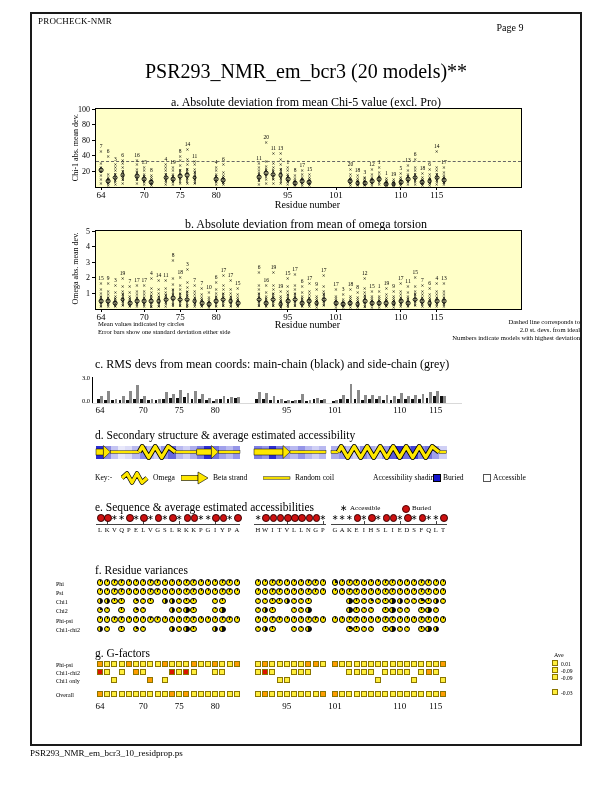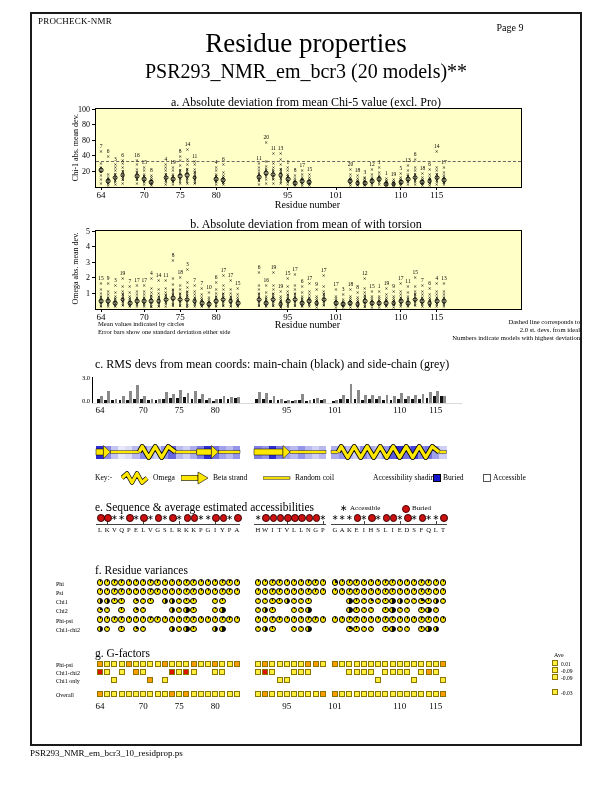--- a/index.html
+++ b/index.html
@@ -31,21 +31,20 @@
   .pie{position:absolute;width:6.6px;height:6.6px;border-radius:50%;border:0.6px solid #000;box-sizing:border-box;}
   .gsq{position:absolute;width:6.2px;height:6.2px;border:0.8px solid #8a7500;box-sizing:border-box;}
 </style>
 </head>
 <body>
 
 <div class="page">
   <div class="abs border-box"></div>
   <div class="abs app-name">PROCHECK-NMR</div>
   <div class="abs page-label">Page  9</div>
-  <div class="abs main-title">Residue properties</div>
   <div class="abs sub-title">PSR293_NMR_em_bcr3 (20 models)**</div>
 
   <div class="abs panel-title-c" style="left:56px;top:95px;width:500px;text-align:center;">a. Absolute deviation from mean Chi-5 value (excl. Pro)</div>
   <div class="abs plotbox" id="plot-a" style="left:95px;top:108px;width:425px;height:78px;">
       <div style="position: absolute; left: 0px; top: 52.3px; width: 425px; height: 0px; border-top: 1px dashed rgb(102, 102, 102);"></div>
       <div style="position: absolute; left: -4px; top: 62px; width: 4px; height: 1px; background: rgb(0, 0, 0);"></div>
       <span class="tick-label-y" style="position: absolute; left: -26px; top: 57.9px; width: 20px;">20</span>
       <div style="position: absolute; left: -4px; top: 46.4px; width: 4px; height: 1px; background: rgb(0, 0, 0);"></div>
       <span class="tick-label-y" style="position: absolute; left: -26px; top: 42.3px; width: 20px;">40</span>
       <div style="position: absolute; left: -4px; top: 30.8px; width: 4px; height: 1px; background: rgb(0, 0, 0);"></div>
@@ -427,21 +426,21 @@
       <span class="xm" style="position: absolute; left: 348px; top: 69px;">×</span>
       <span class="xm" style="position: absolute; left: 348px; top: 66.8px;">×</span>
       <span class="xm" style="position: absolute; left: 348px; top: 64px;">×</span>
       <span class="xm" style="position: absolute; left: 348px; top: 58.5px;">×</span>
       <span class="cm" style="position: absolute; left: 348px; top: 71px;"></span>
       <span class="clu-label" style="position: absolute; left: 348px; top: 50.5px;">17</span>
     </div>
   <div class="abs ylab" style="left:40px;top:143px;width:70px;text-align:center;">Chi-1 abs. mean dev.</div>
   <div class="abs xlab" style="left:95px;top:199px;width:425px;">Residue number</div>
 
-  <div class="abs panel-title-c" style="left:56px;top:217px;width:500px;text-align:center;">b. Absolute deviation from mean of with torsion</div>
+  <div class="abs panel-title-c" style="left:56px;top:217px;width:500px;text-align:center;">b. Absolute deviation from mean of omega torsion</div>
   <div class="abs plotbox" id="plot-b" style="left:95px;top:230px;width:425px;height:78px;">
       <div style="position: absolute; left: -4px; top: 62px; width: 4px; height: 1px; background: rgb(0, 0, 0);"></div>
       <span class="tick-label-y" style="position: absolute; left: -26px; top: 57.9px; width: 20px;">1</span>
       <div style="position: absolute; left: -4px; top: 46.4px; width: 4px; height: 1px; background: rgb(0, 0, 0);"></div>
       <span class="tick-label-y" style="position: absolute; left: -26px; top: 42.3px; width: 20px;">2</span>
       <div style="position: absolute; left: -4px; top: 30.8px; width: 4px; height: 1px; background: rgb(0, 0, 0);"></div>
       <span class="tick-label-y" style="position: absolute; left: -26px; top: 26.7px; width: 20px;">3</span>
       <div style="position: absolute; left: -4px; top: 15.2px; width: 4px; height: 1px; background: rgb(0, 0, 0);"></div>
       <span class="tick-label-y" style="position: absolute; left: -26px; top: 11.1px; width: 20px;">4</span>
       <div style="position: absolute; left: -4px; top: -0.4px; width: 4px; height: 1px; background: rgb(0, 0, 0);"></div>
@@ -1036,20 +1035,21 @@
       <span class="tick-label-x" style="position: absolute; left: 74.2px; top: 27px; width: 20px;">75</span>
       <span class="tick-label-x" style="position: absolute; left: 110.2px; top: 27px; width: 20px;">80</span>
       <span class="tick-label-x" style="position: absolute; left: 181.8px; top: 27px; width: 20px;">95</span>
       <span class="tick-label-x" style="position: absolute; left: 230px; top: 27px; width: 20px;">101</span>
       <span class="tick-label-x" style="position: absolute; left: 294.8px; top: 27px; width: 20px;">110</span>
       <span class="tick-label-x" style="position: absolute; left: 330.8px; top: 27px; width: 20px;">115</span>
     </div>
   <div class="abs" style="left:70px;top:374px;width:20px;text-align:right;font-size:6.5px;">3.0</div>
   <div class="abs" style="left:70px;top:397px;width:20px;text-align:right;font-size:6.5px;">0.0</div>
 
+  <div class="abs sect-title" style="left:95px;top:429px;">d. Secondary structure &amp; average estimated accessibility</div>
   <div class="abs" id="plot-d" style="left:95px;top:444px;width:440px;height:17px;">
       <div style="position: absolute; left: 1.4px; top: 1.5px; width: 7.2px; height: 13px; background: rgb(44, 44, 209);"></div>
       <div style="position: absolute; left: 8.6px; top: 1.5px; width: 7.2px; height: 13px; background: rgb(138, 138, 230);"></div>
       <div style="position: absolute; left: 15.8px; top: 1.5px; width: 7.2px; height: 13px; background: rgb(196, 196, 242);"></div>
       <div style="position: absolute; left: 23px; top: 1.5px; width: 7.2px; height: 13px; background: rgb(232, 232, 250);"></div>
       <div style="position: absolute; left: 30.2px; top: 1.5px; width: 7.2px; height: 13px; background: rgb(220, 220, 247);"></div>
       <div style="position: absolute; left: 37.4px; top: 1.5px; width: 7.2px; height: 13px; background: rgb(185, 185, 240);"></div>
       <div style="position: absolute; left: 44.6px; top: 1.5px; width: 7.2px; height: 13px; background: rgb(138, 138, 230);"></div>
       <div style="position: absolute; left: 51.8px; top: 1.5px; width: 7.2px; height: 13px; background: rgb(185, 185, 240);"></div>
       <div style="position: absolute; left: 59px; top: 1.5px; width: 7.2px; height: 13px; background: rgb(208, 208, 245);"></div>

